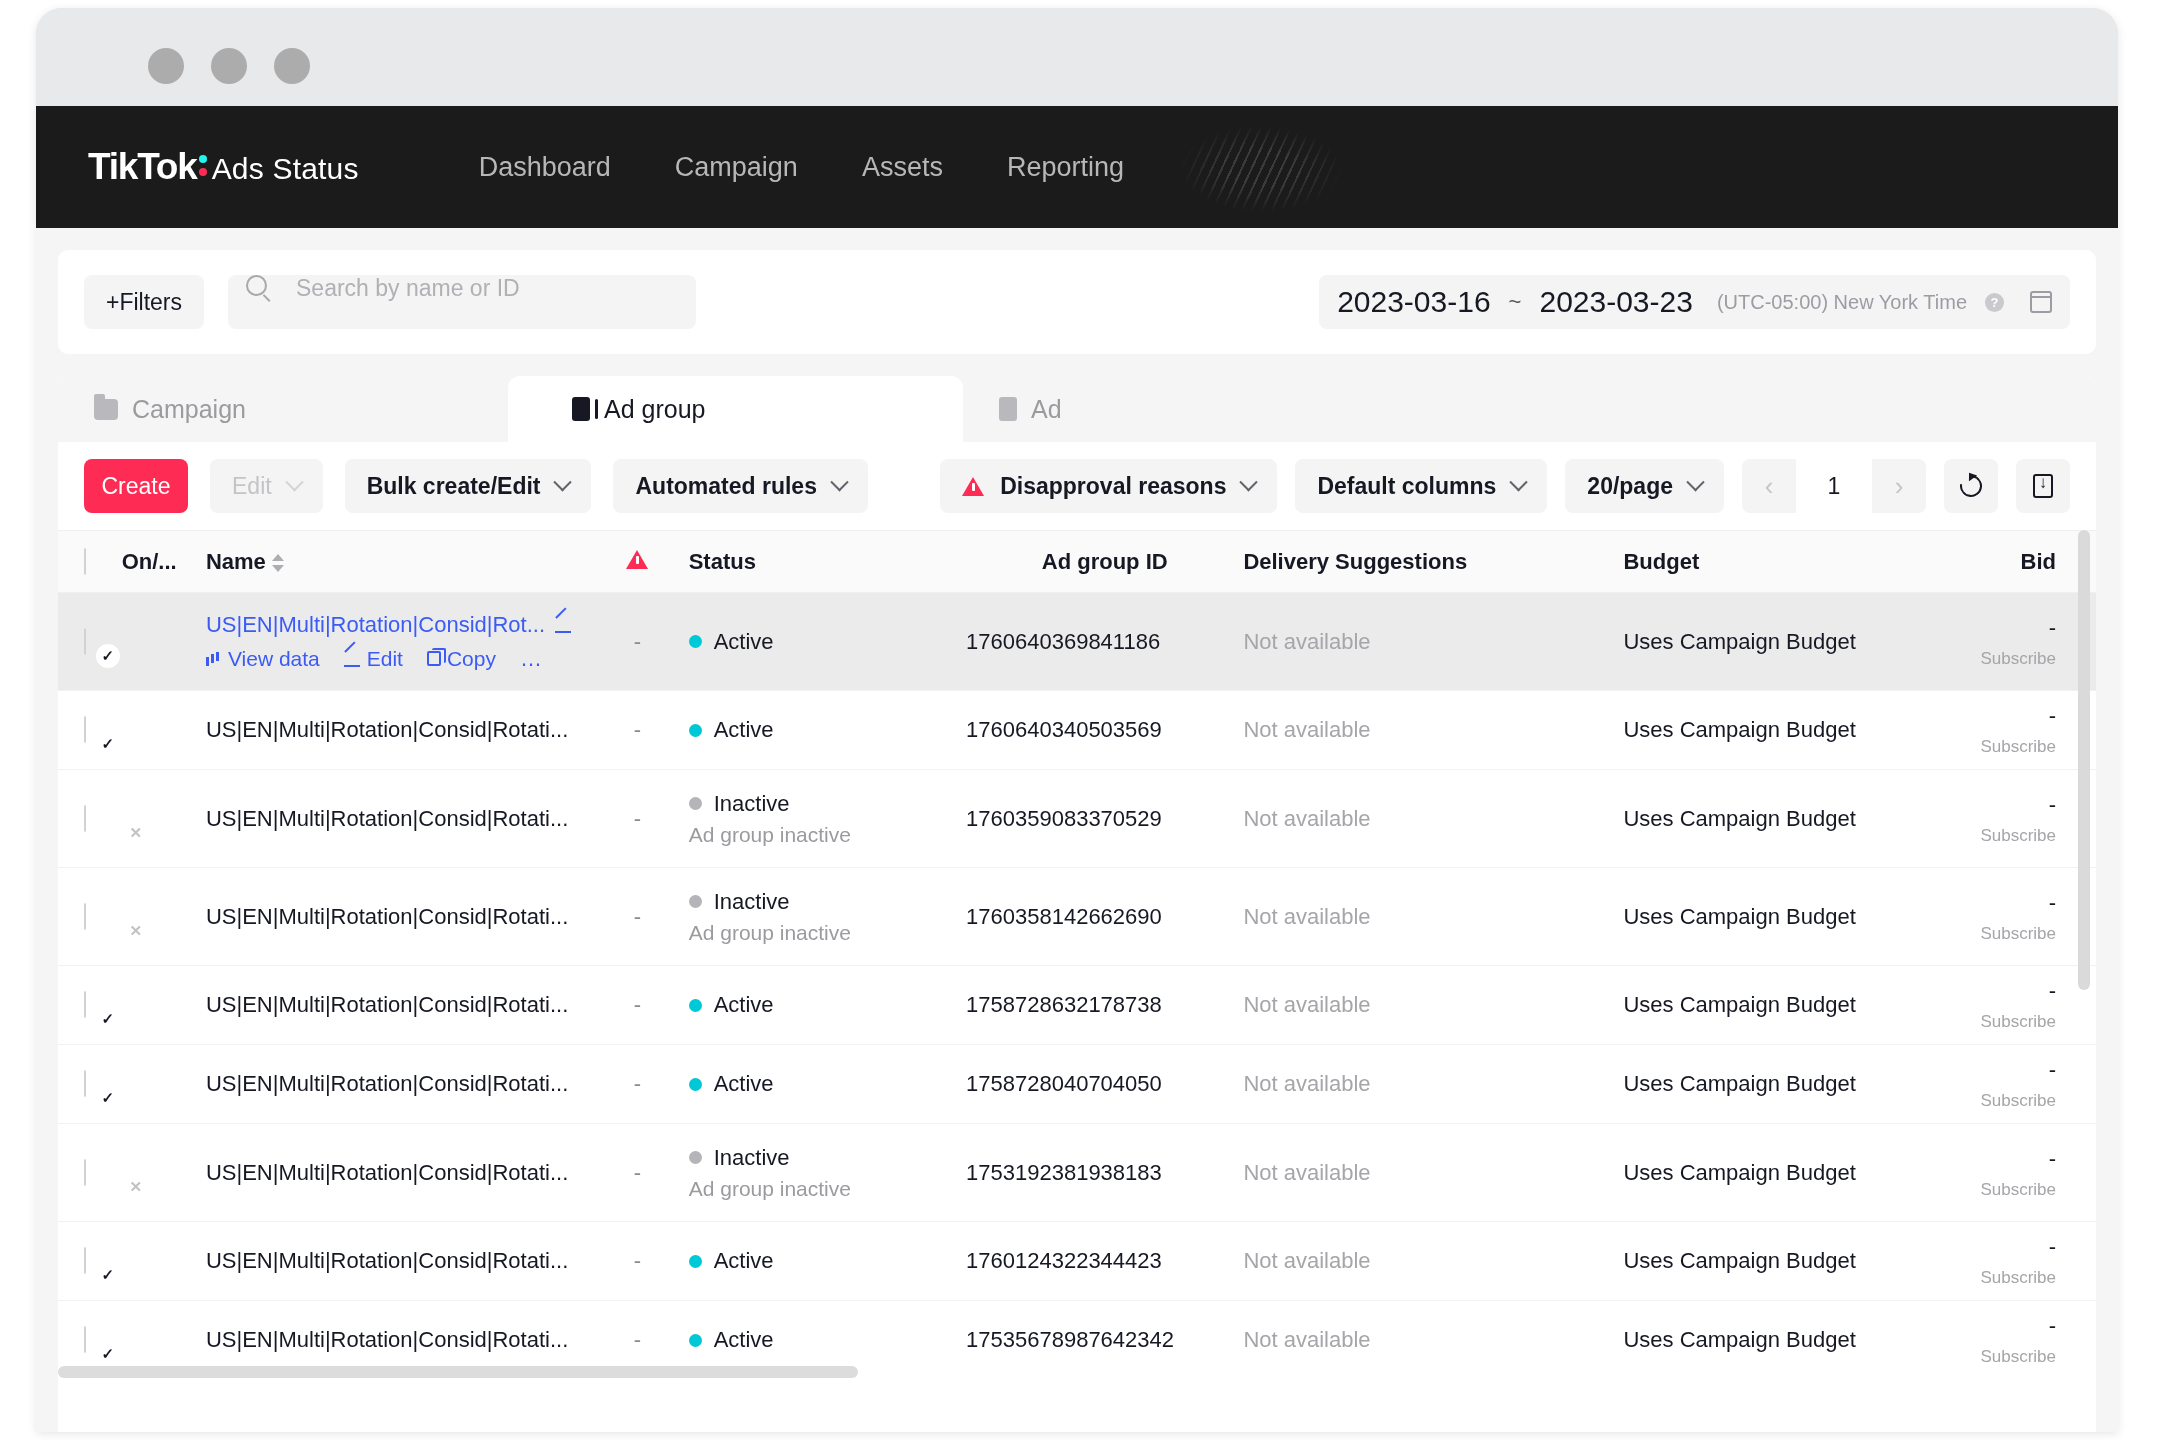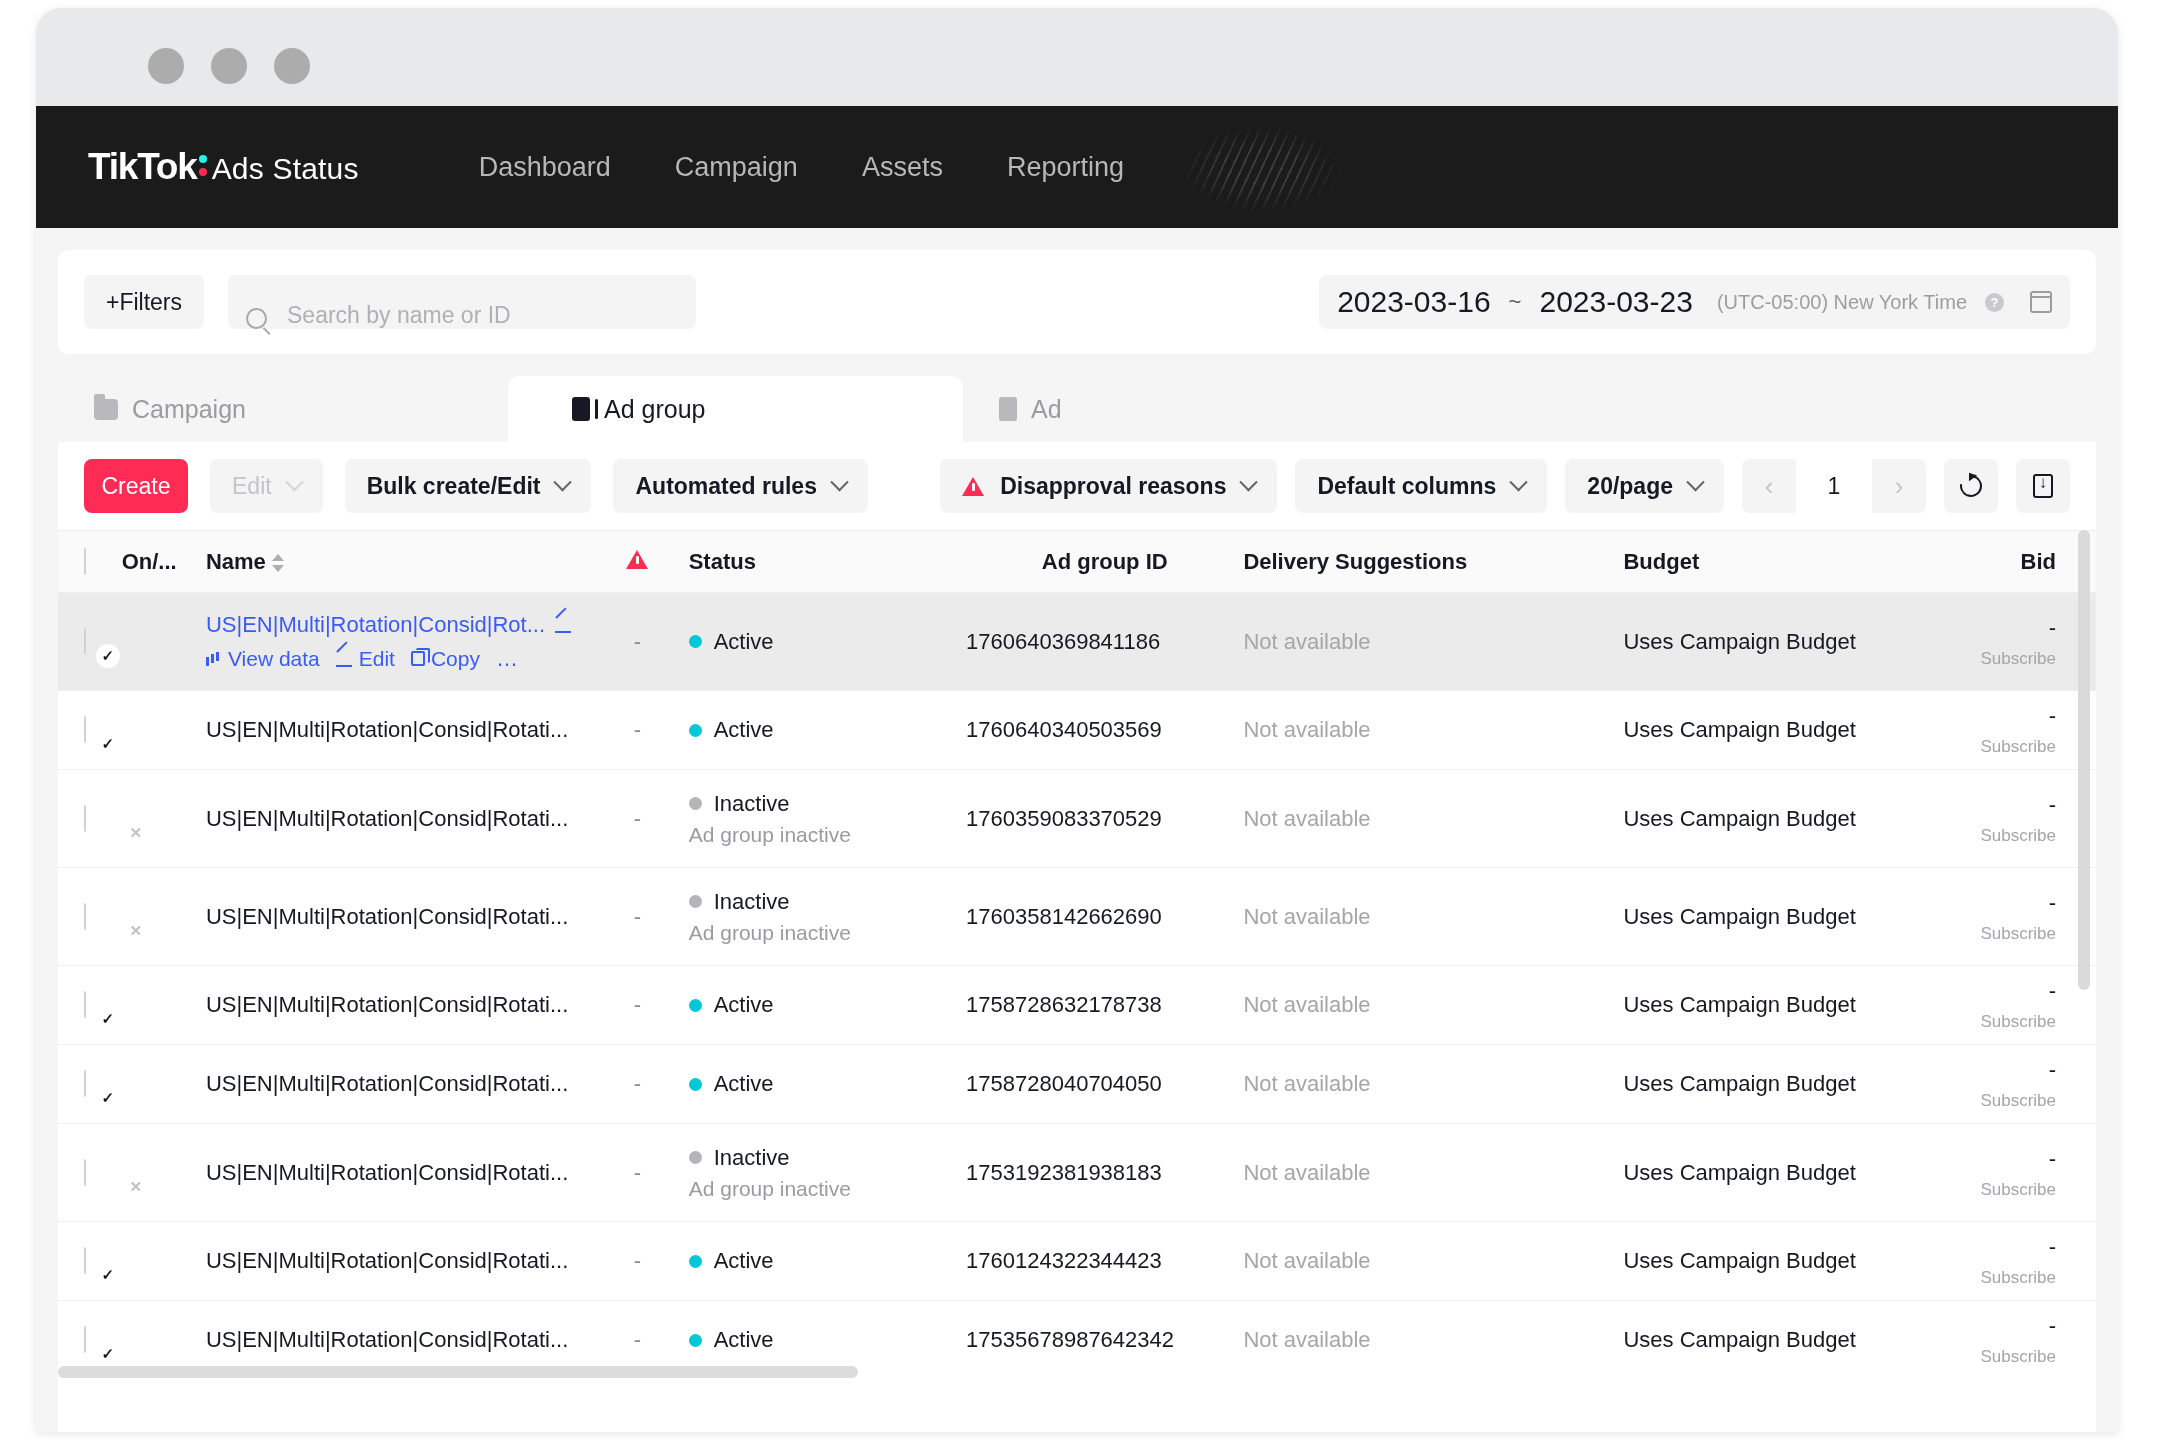--- a/index.html
+++ b/index.html
@@ -97,21 +97,21 @@
     height: 54px; min-width: 120px;
     background: #f4f4f4; border-radius: 8px;
     display: flex; align-items: center; justify-content: center;
     font-size: 23px; color: #161823; cursor: pointer;
     padding: 0 18px;
   }
   #search-box {
     margin-left: 24px;
     height: 54px; width: 468px;
     background: #f4f4f4; border-radius: 8px;
-    display: flex; align-items: flex-end; padding: 0 18px; gap: 20px;
+    display: flex; align-items: flex-start; padding: 0 18px; gap: 29px;
     cursor: text;
   }
   .search-glyph {
     width: 21px; height: 21px; border: 2.3px solid #a8a8ad; border-radius: 50%;
     position: relative; flex: 0 0 auto;
   }
   .search-glyph::after {
     content: ""; position: absolute; right: -6px; bottom: -5px;
     width: 9px; height: 2.3px; background: #a8a8ad;
     transform: rotate(45deg);
@@ -319,21 +319,21 @@
   .pencil::before {
     content: ""; position: absolute; left: 1px; top: 1px;
     width: 14px; height: 2.2px; background: #3b5bf5; transform: rotate(-45deg);
     transform-origin: left center;
   }
   .pencil::after {
     content: ""; position: absolute; left: 0; bottom: 0;
     width: 16px; height: 2px; background: #3b5bf5;
   }
   .actions {
-    display: flex; align-items: center; gap: 16px;
+    display: flex; align-items: center; gap: 24px;
     margin-top: 8px; font-size: 21px; color: #3b5bf5;
   }
   .act { display: flex; align-items: center; gap: 6px; cursor: pointer; }
   .ic-chart {
     width: 16px; height: 15px; flex: 0 0 auto; position: relative;
   }
   .ic-chart::before {
     content: ""; position: absolute; left: 0; bottom: 0; width: 3px; height: 9px; background: #3b5bf5;
     box-shadow: 5px -3px 0 0 #3b5bf5, 10px -5px 0 0 #3b5bf5;
   }

